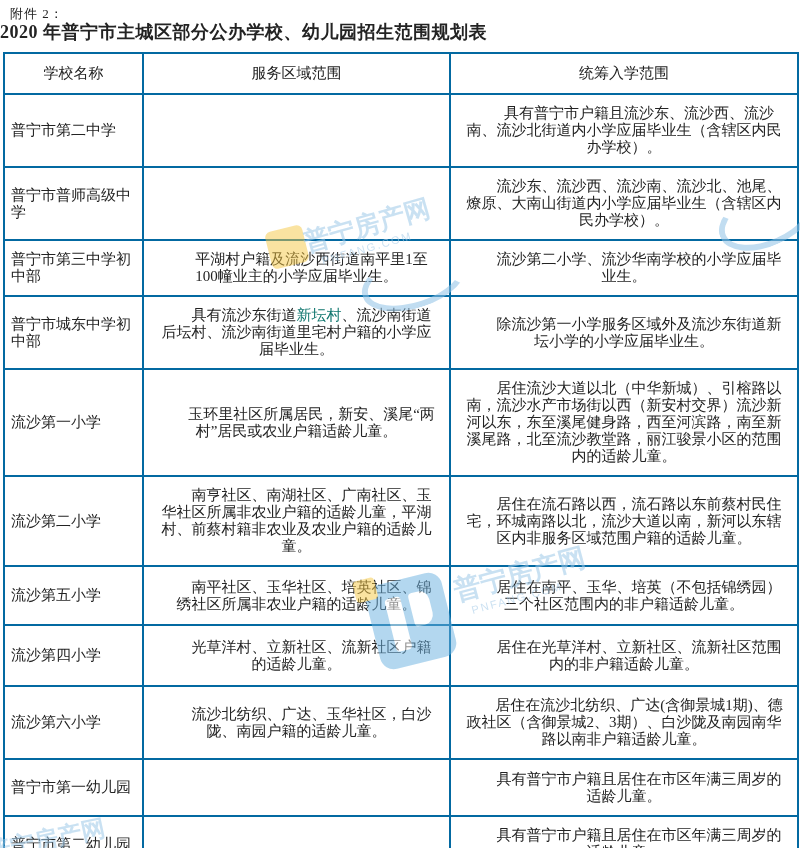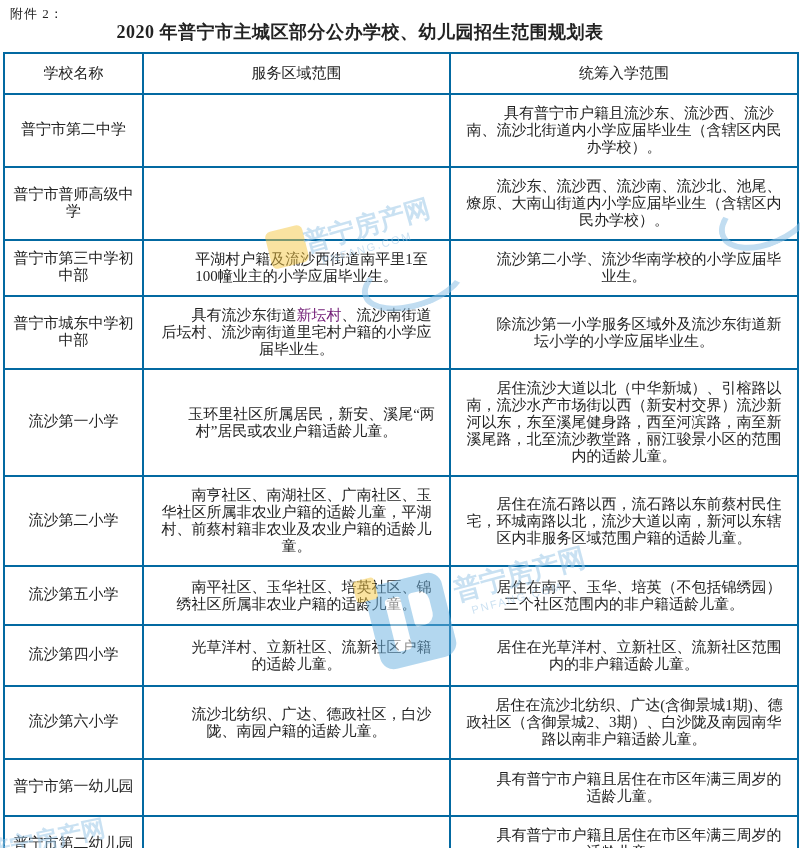--- a/index.html
+++ b/index.html
@@ -3,36 +3,36 @@
 <meta charset="utf-8">
 <style>
   html,body{margin:0;padding:0;}
   body{
     width:800px;height:848px;overflow:hidden;background:#ffffff;
     font-family:"Liberation Serif","DejaVu Serif",serif;
     color:#232323;position:relative;
   }
   .doc{position:relative;width:720px;height:848px;}
   .attachment{position:absolute;top:5px;left:10px;font-size:13px;letter-spacing:1px;}
-  .title{position:absolute;top:20px;left:0;width:100%;text-align:center;
+  .title{position:absolute;top:20px;left:0;width:100%;text-align:left;
          font-size:18px;font-weight:bold;letter-spacing:0.5px;}
   table.zone{
     position:absolute;top:52px;left:3px;width:794px;
     border-collapse:collapse;table-layout:fixed;
     border:2px solid #3a3a3a;z-index:2;
   }
   table.zone td,table.zone th{
     border:2px solid #0369a1;vertical-align:middle;
     font-size:15px;line-height:17px;font-weight:normal;
     padding:2px 6px;overflow:hidden;
   }
   th.hdr{font-weight:bold;text-align:center;font-size:14px;}
-  td.c1{text-align:center;padding:2px 2px;font-family:Liberation Mono, monospace;}
+  td.c1{text-align:left;padding:2px 2px;}
   td.c2 p,td.c3 p{margin:8px;text-indent:2em;text-align:center;}
-  .red{color:#701a75;}
+  .red{color:#0f766e;}
   
   .wm{position:absolute;top:0;left:0;width:800px;height:848px;z-index:5;
       pointer-events:none;}
   .wm-text{position:absolute;font-family:"Liberation Sans","DejaVu Sans",sans-serif;
       font-weight:bold;color:#9ec9e8;opacity:0.55;white-space:nowrap;}
   .wm-dom{position:absolute;font-family:"Liberation Sans","DejaVu Sans",sans-serif;
       font-size:11px;letter-spacing:2px;color:#a9cde9;opacity:0.6;white-space:nowrap;}
   .wm-ysq{position:absolute;background:#f6c844;opacity:0.5;border-radius:6px;}
   .wm-logo{position:absolute;width:78px;height:86px;background:#6ab1e0;opacity:0.5;
       border-radius:14px;transform:rotate(-14deg);}
@@ -143,21 +143,21 @@
             <p>光草洋村、立新社区、流新社区户籍的适龄儿童。</p>
           </td>
       <td class="c3">
             <p>居住在光草洋村、立新社区、流新社区范围内的非户籍适龄儿童。</p>
           </td>
     </tr>
 
     <tr style="height:56px">
       <td class="c1">流沙第六小学</td>
       <td class="c2">
-            <p>流沙北纺织、广达、德政社区，白沙陇、南园户籍的适龄儿童。</p>
+            <p>流沙北纺织、广达、玉华社区，白沙陇、南园户籍的适龄儿童。</p>
           </td>
       <td class="c3">
             <p>居住在流沙北纺织、广达(含御景城1期)、德政社区（含御景城2、3期）、白沙陇及南园南华路以南非户籍适龄儿童。</p>
           </td>
     </tr>
 
     <tr style="height:57px">
       <td class="c1">普宁市第一幼儿园</td>
       <td class="c2">
             <p></p>

